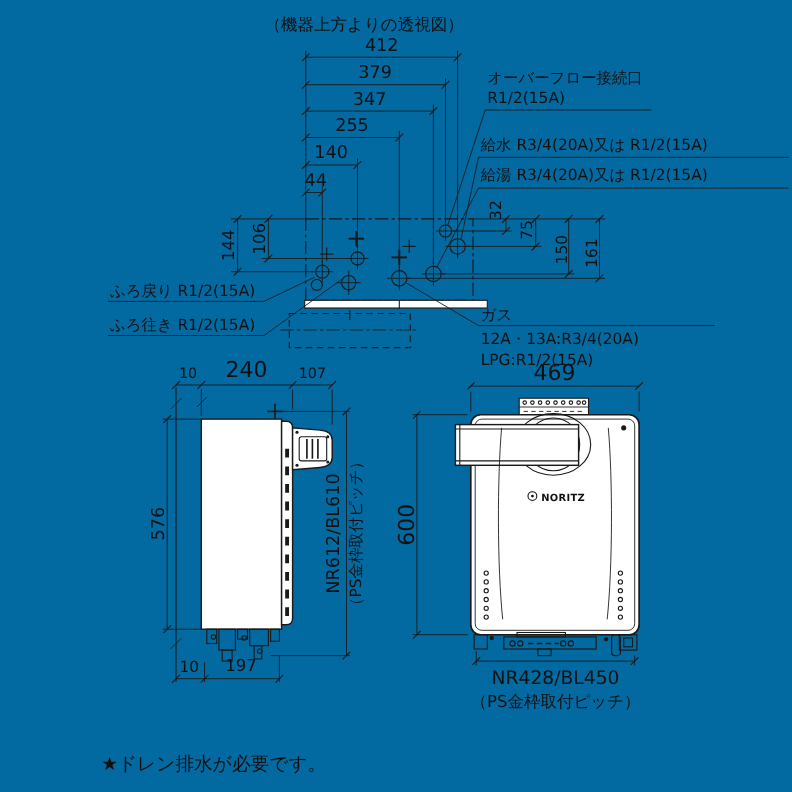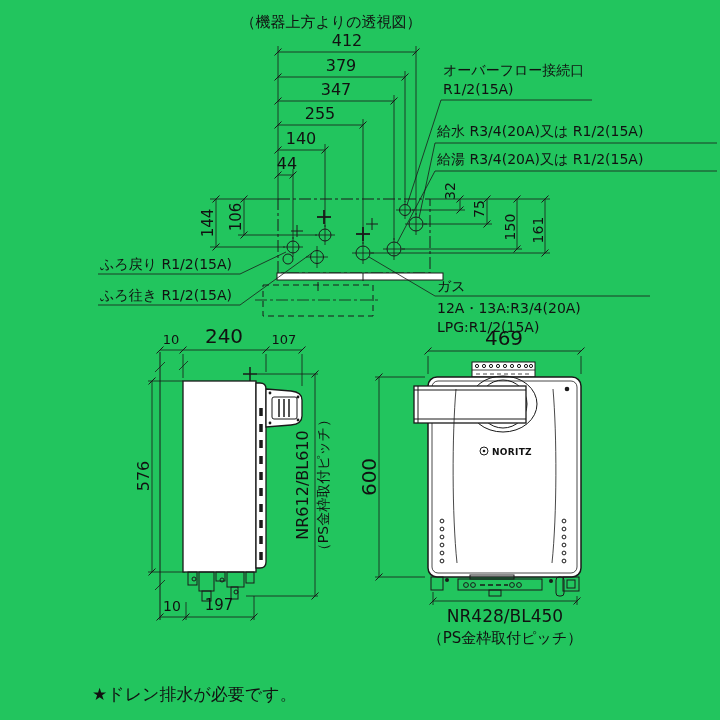--- a/index.html
+++ b/index.html
@@ -1,16 +1,16 @@
 <!DOCTYPE html>
 <html><head>
 <meta charset="utf-8">
 <style>
   html,body{margin:0;padding:0;background:#ffffff;}
-  .stage{width:720px;height:720px;background:#22c55e;position:relative;overflow:hidden;}
+  .stage{width:720px;height:720px;background:#0369a1;position:relative;overflow:hidden;}
   svg{display:block;}
   svg line,svg path,svg rect,svg circle,svg ellipse,svg polyline{stroke:#1a1a1a;stroke-width:1;fill:none;}
   .thn{stroke-width:0.8;}
   .thk{stroke-width:1.5;}
   .md{stroke-width:1.3;}
   .bold2{stroke-width:1.8;}
   .dsh{stroke-dasharray:6 4;}
   .cdot{stroke-dasharray:12 3 3 3;}
   .vent{stroke-width:3.5;stroke-dasharray:8 8;}
   .w{fill:#ffffff;}

